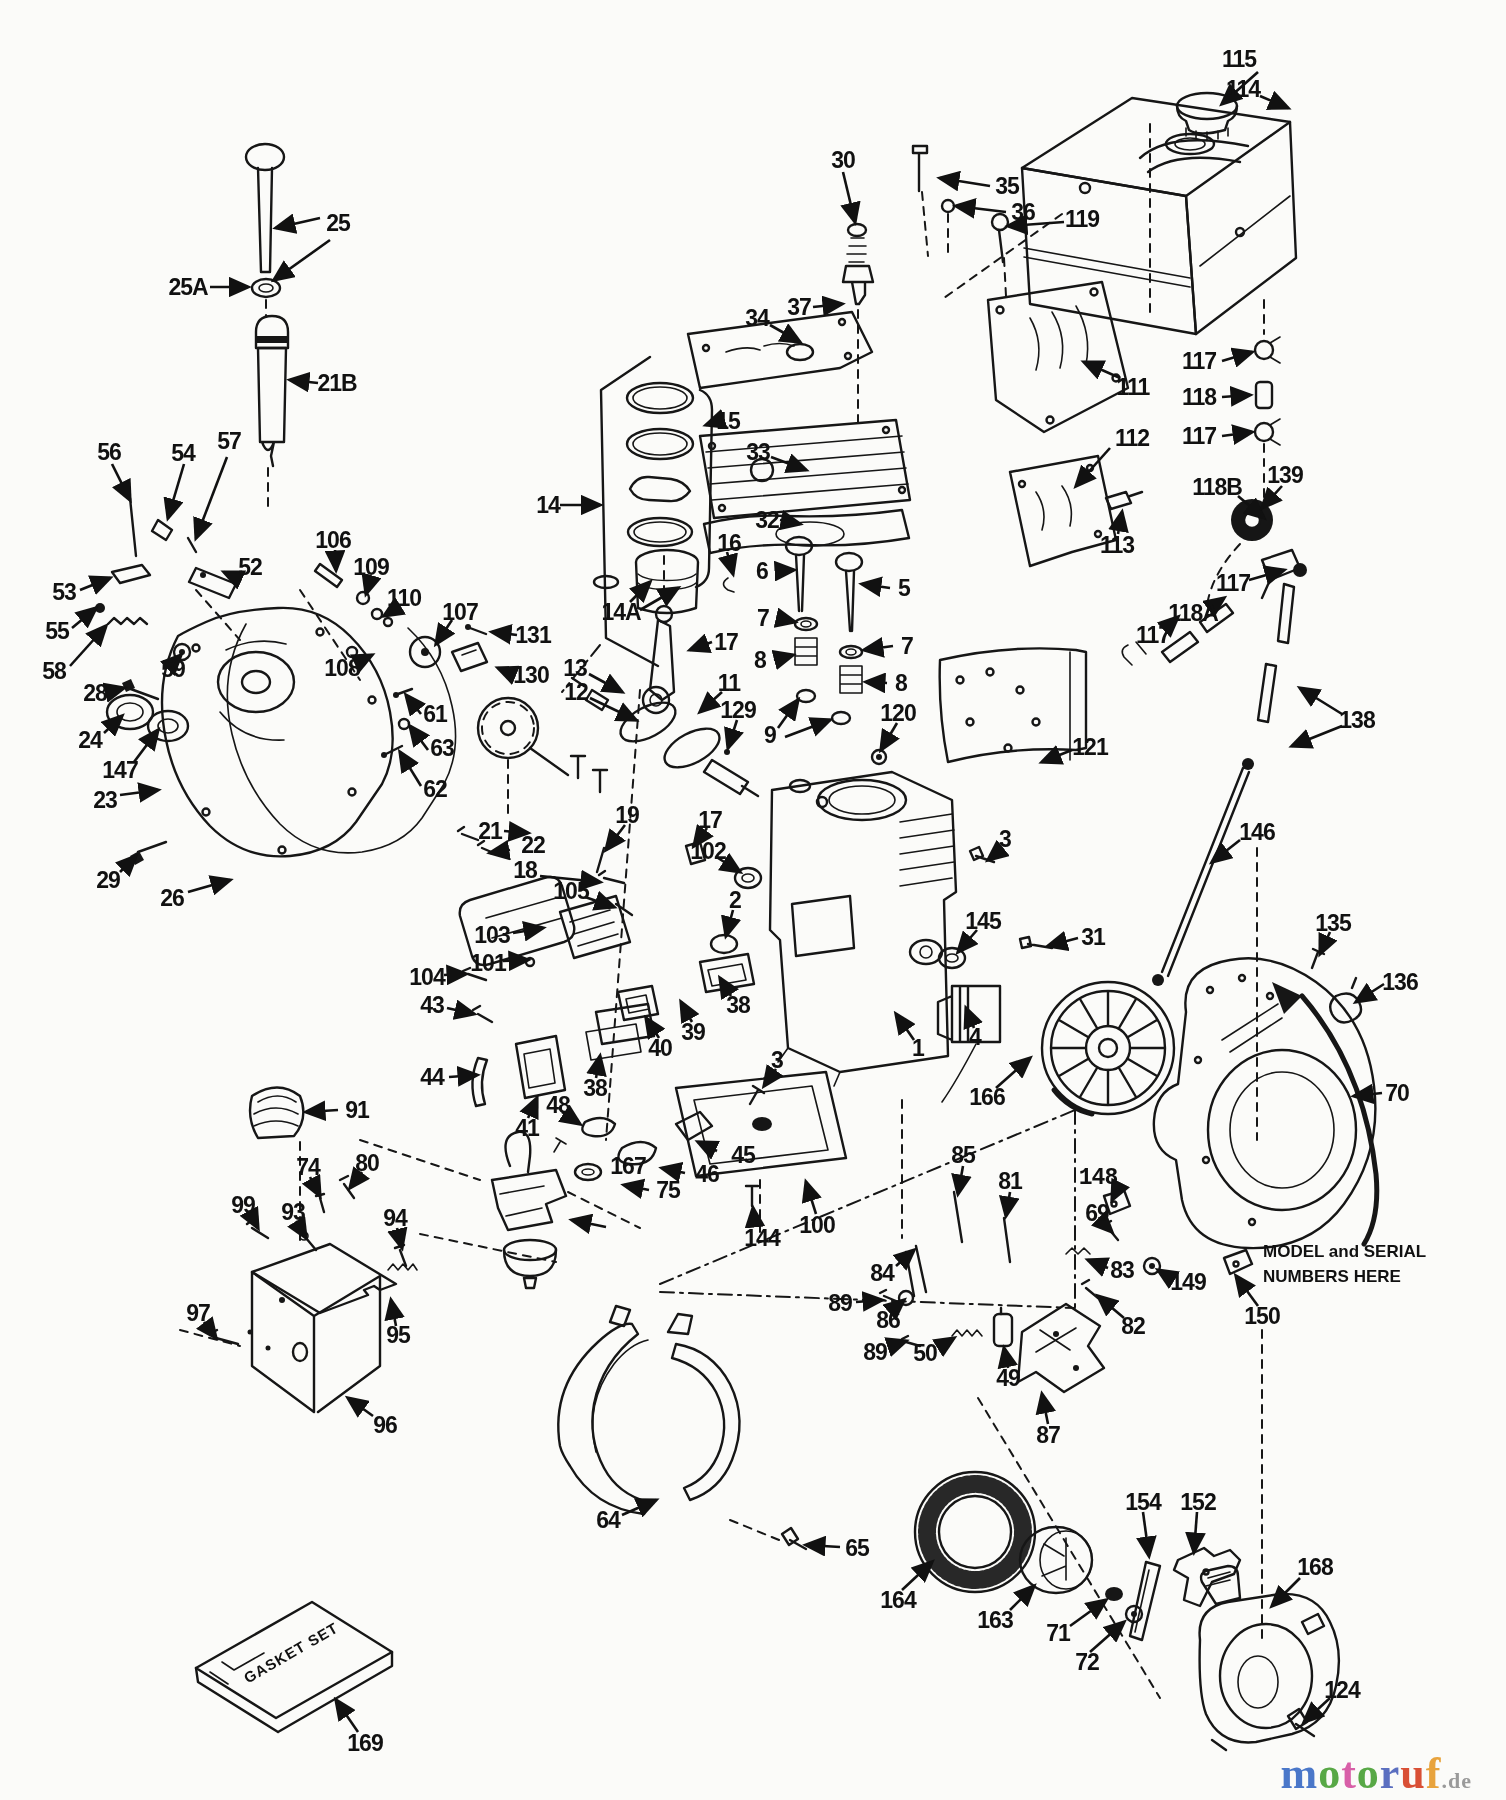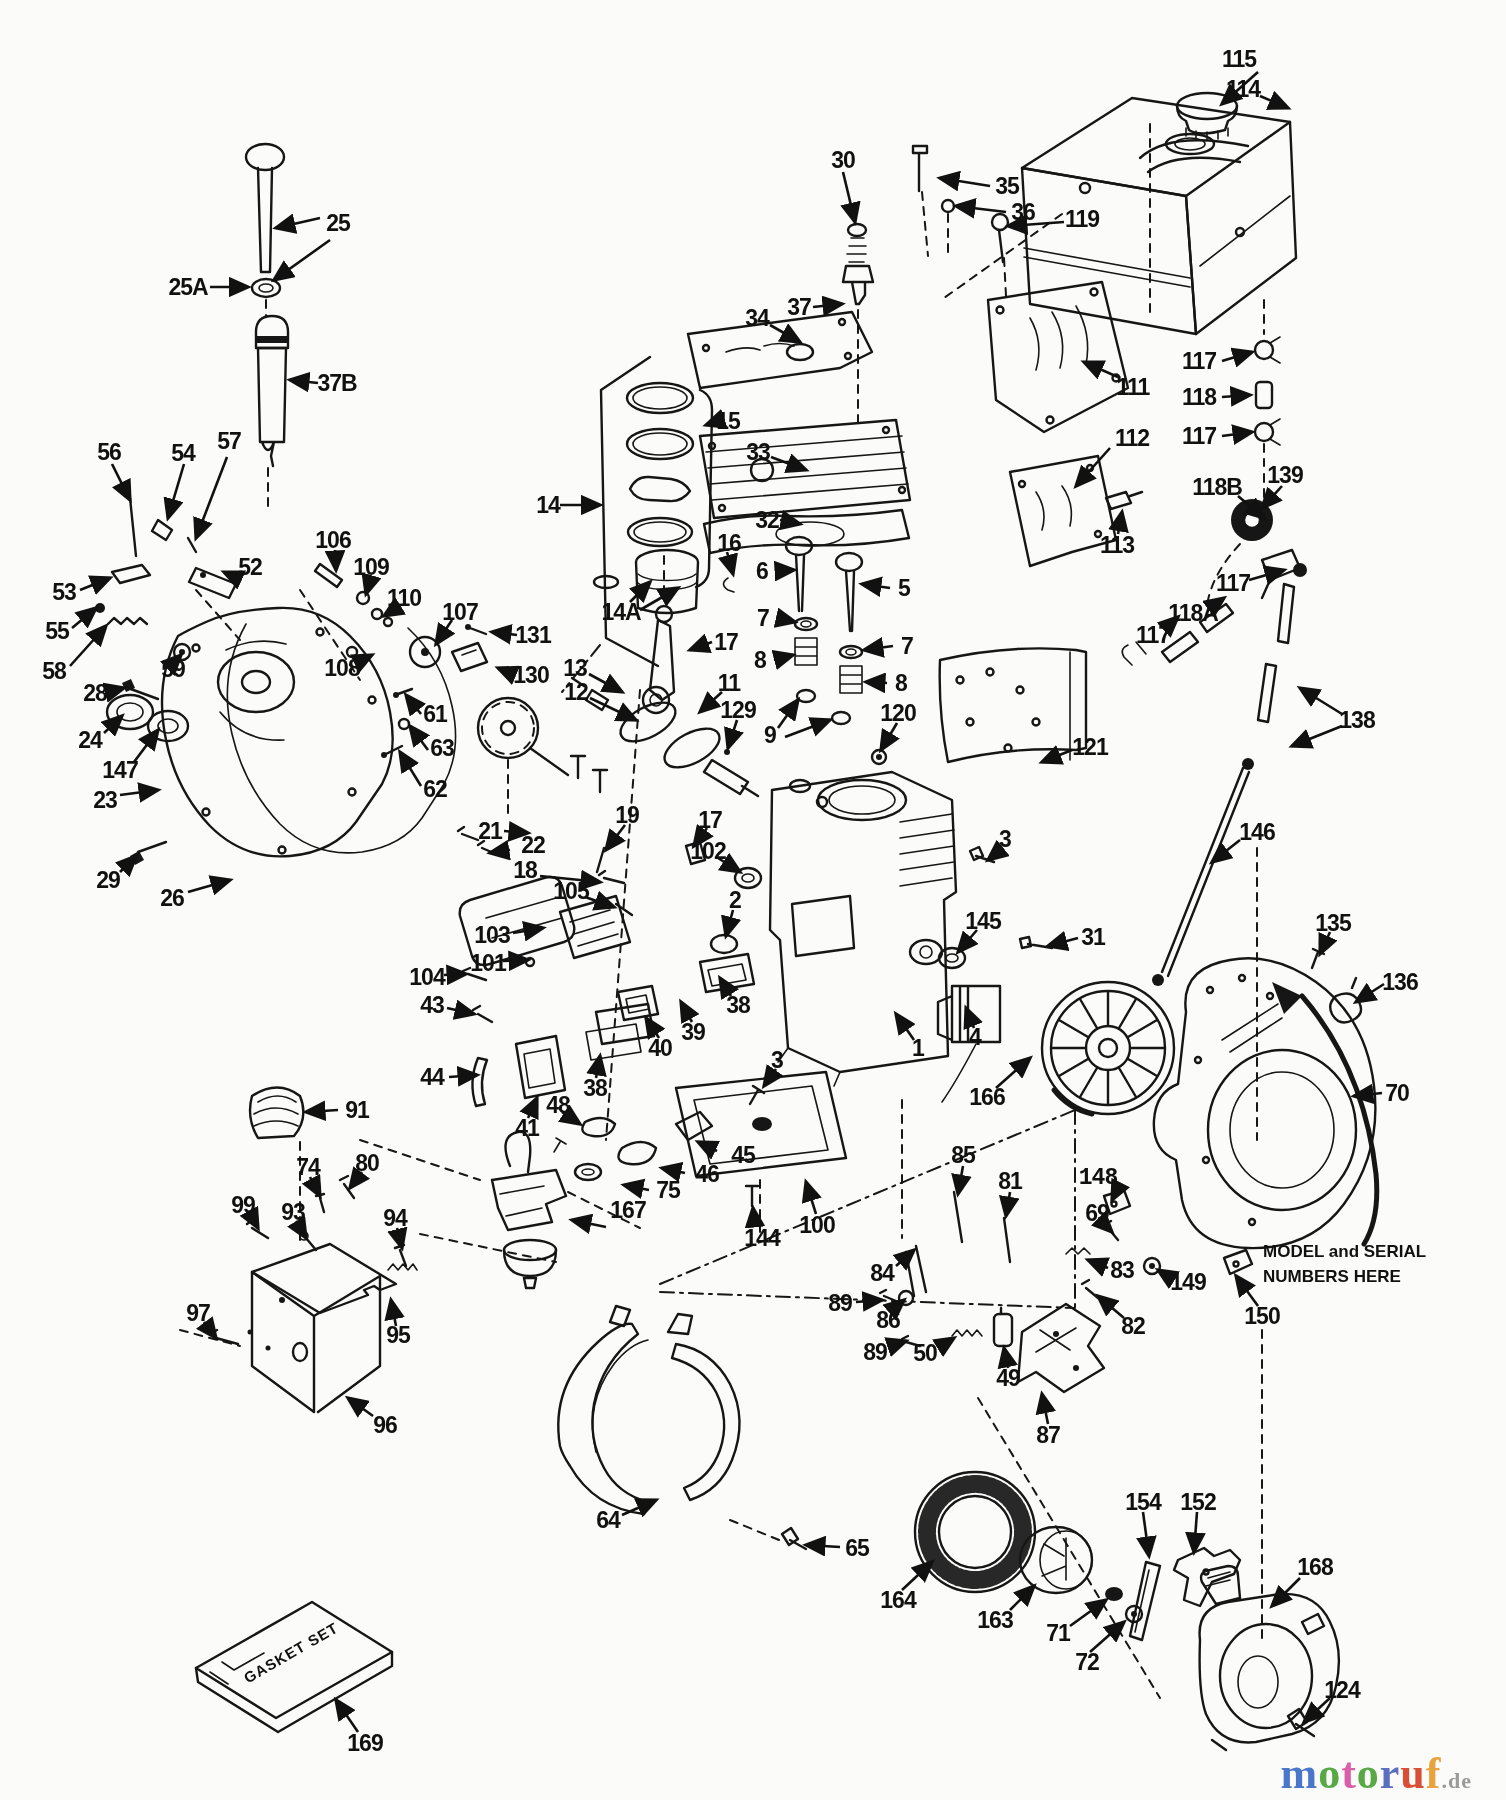--- a/index.html
+++ b/index.html
@@ -605,21 +605,21 @@
         <line x1="1197" y1="1512" x2="1194" y2="1552" stroke="#111" stroke-width="2.6" marker-end="url(#ah)"></line>
         <line x1="1300" y1="1578" x2="1272" y2="1606" stroke="#111" stroke-width="2.6" marker-end="url(#ah)"></line>
         <line x1="1330" y1="1698" x2="1304" y2="1722" stroke="#111" stroke-width="2.6" marker-end="url(#ah)"></line>
         <line x1="358" y1="1732" x2="336" y2="1700" stroke="#111" stroke-width="2.6" marker-end="url(#ah)"></line>
       </g>
   </svg>
 
   <div id="label-layer">
       <div class="lbl" style="left: 338px; top: 223px; text-align: center;">25</div>
       <div class="lbl" style="left: 188px; top: 287px;">25A</div>
-      <div class="lbl" style="left: 337px; top: 383px;">37B</div>
+      <div class="lbl" style="left: 337px; top: 383px;">21B</div>
       <div class="lbl" style="left: 109px; top: 452px; text-align: center;">56</div>
       <div class="lbl" style="left: 183px; top: 453px;">54</div>
       <div class="lbl" style="left: 229px; top: 441px;">57</div>
       <div class="lbl" style="left: 237px; top: 567px; margin-left: 13px;">52</div>
       <div class="lbl" style="left: 64px; top: 592px;">53</div>
       <div class="lbl" style="left: 57px; top: 631px;">55</div>
       <div class="lbl" style="left: 54px; top: 671px;">58</div>
       <div class="lbl" style="left: 95px; top: 693px;">28</div>
       <div class="lbl" style="left: 173px; top: 669px;">59</div>
       <div class="lbl" style="left: 90px; top: 740px;">24</div>
@@ -703,21 +703,21 @@
       <div class="lbl" style="left: 492px; top: 935px;">103</div>
       <div class="lbl" style="left: 488px; top: 963px;">101</div>
       <div class="lbl" style="left: 427px; top: 977px;">104</div>
       <div class="lbl" style="left: 432px; top: 1005px;">43</div>
       <div class="lbl" style="left: 432px; top: 1077px;">44</div>
       <div class="lbl" style="left: 527px; top: 1128px;">41</div>
       <div class="lbl" style="left: 558px; top: 1105px;">48</div>
       <div class="lbl" style="left: 743px; top: 1155px;">45</div>
       <div class="lbl" style="left: 707px; top: 1174px;">46</div>
       <div class="lbl" style="left: 668px; top: 1190px;">75</div>
-      <div class="lbl" style="left: 628px; top: 1210px;">167</div>
+      <div class="lbl" style="left: 628px; top: 1166px;">167</div>
       <div class="lbl" style="left: 762px; top: 1238px;">144</div>
       <div class="lbl" style="left: 817px; top: 1225px;">100</div>
       <div class="lbl" style="left: 882px; top: 1273px;">84</div>
       <div class="lbl" style="left: 840px; top: 1303px;">89</div>
       <div class="lbl" style="left: 888px; top: 1320px;">86</div>
       <div class="lbl" style="left: 875px; top: 1352px;">89</div>
       <div class="lbl" style="left: 925px; top: 1353px;">50</div>
       <div class="lbl" style="left: 1008px; top: 1378px;">49</div>
       <div class="lbl" style="left: 963px; top: 1155px;">85</div>
       <div class="lbl" style="left: 1010px; top: 1181px;">81</div>

